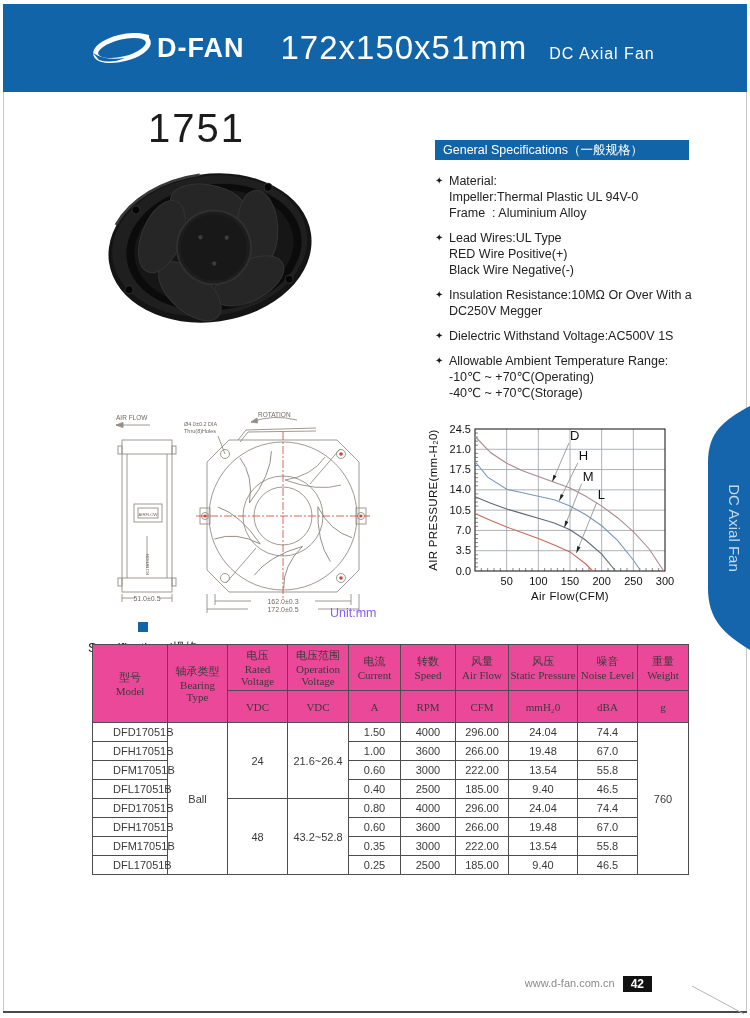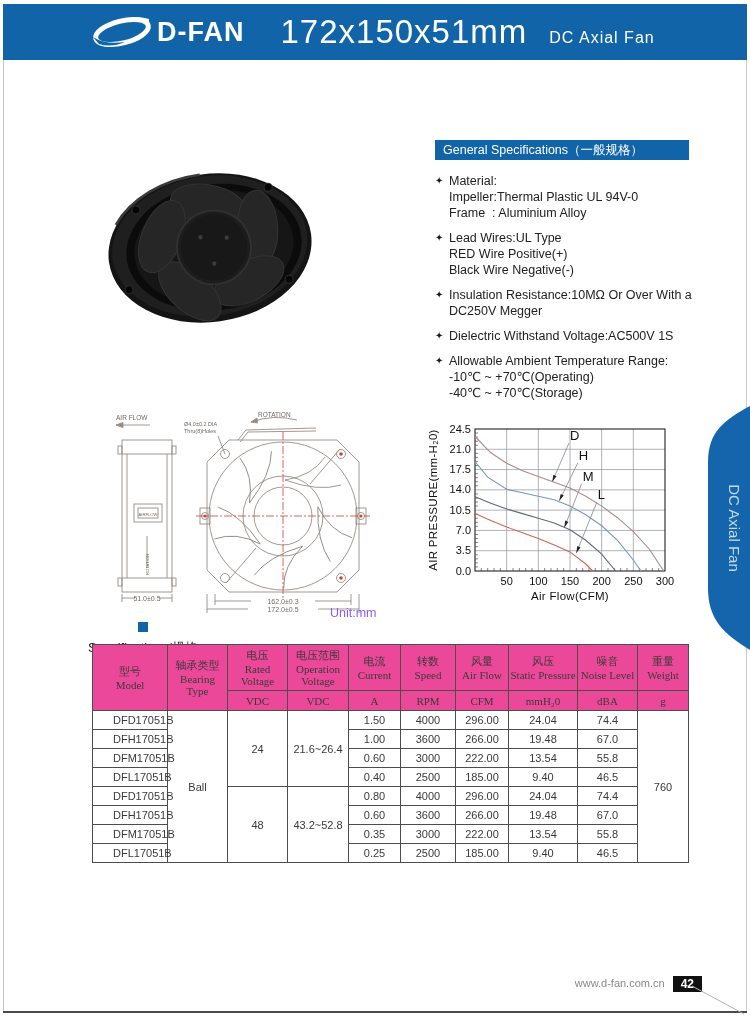--- a/index.html
+++ b/index.html
@@ -3,21 +3,21 @@
 <meta charset="utf-8">
 <style>
   * { margin:0; padding:0; box-sizing:border-box; }
   body { background:#e8e8e8; font-family:"Liberation Sans","DejaVu Sans",sans-serif; }
   .page { position:relative; width:750px; height:1018px; background:#fff; overflow:hidden; margin:0 auto; }
   .edge-left  { position:absolute; left:3px;  top:4px; bottom:6px; width:1px; background:#c9c9c9; }
   .edge-right { position:absolute; right:3px; top:4px; bottom:6px; width:1px; background:#c9c9c9; }
   .edge-bottom{ position:absolute; left:3px; right:3px; top:1011px; height:2px; background:#4a4a4a; }
 
   
-  .banner { position:absolute; left:3px; top:4px; width:744px; height:56px; background:#1164a8; display:flex; align-items:center; }
+  .banner { position:absolute; left:3px; top:4px; width:744px; height:88px; background:#1164a8; display:flex; align-items:center; }
   .logo { display:flex; align-items:center; margin-left:88px; }
   .logo-mark { width:62px; height:34px; margin-right:4px; }
   .logo-text { color:#fff; font-size:27px; font-weight:bold; letter-spacing:1px; }
   .banner-title { color:#fff; font-size:33px; font-weight:400; letter-spacing:1px; margin-left:36px; }
   .banner-sub { color:#fff; font-size:16px; margin-left:22px; padding-top:12px; letter-spacing:1px; }
 
   .model-number { position:absolute; left:148px; top:106px; font-size:40px; color:#1c1c1c; letter-spacing:2px; font-weight:400; }
 
   .fan-photo { position:absolute; left:98px; top:160px; }
 
@@ -43,25 +43,25 @@
   .curve-lab { font-size:13px; fill:#111; }
 
   
   .side-tab { position:absolute; right:0; top:406px; width:52px; height:244px; }
 
   
   .spec-table { position:absolute; left:92px; top:644px; border-collapse:collapse; table-layout:fixed; width:596px; font-size:11px; color:#3a3a3a; }
   .spec-table th, .spec-table td { border:1px solid #4d4d4d; text-align:center; font-weight:normal; }
   .spec-table thead th { background:#ec4899;font-family:Liberation Serif, serif; }
   .spec-table thead .hrow1 th { height:46px; }
-  .spec-table thead .hrow2 th { height:20px; }
+  .spec-table thead .hrow2 th { height:32px; }
   .spec-table tbody td { height:19px; background:#fff; }
   .spec-table td.model-cell { text-align:right; padding-left:20px;border-radius:9px; }
 
-  .footer { position:absolute; top:976px; left:0; width:702px; text-align:right; font-size:11px; color:#8a8a8a; }
+  .footer { position:absolute; top:976px; left:0; width:652px; text-align:right; font-size:11px; color:#8a8a8a; }
   .page-badge { display:inline-block; background:#111; color:#fff; font-size:12px; font-weight:bold; padding:1px 8px; margin-left:8px; vertical-align:middle; }
   .corner-line { position:absolute; right:6px; top:982px; }
 </style>
 </head>
 <body>
 
 <div class="page">
   <div class="edge-left"></div>
   <div class="edge-right"></div>
   <div class="edge-bottom"></div>
@@ -72,20 +72,21 @@
         <ellipse cx="31" cy="17" rx="27" ry="11" fill="none" stroke="#fff" stroke-width="5" transform="rotate(-14 31 17)"></ellipse>
         <path d="M2,22 Q14,30 34,27 Q20,33 8,29 Z" fill="#1164a8"></path>
         <path d="M58,8 Q48,3 30,5 Q46,0 58,4 Z" fill="#fff"></path>
       </svg>
       <span class="logo-text">D-FAN</span>
     </div>
     <span class="banner-title">172x150x51mm</span>
     <span class="banner-sub">DC Axial Fan</span>
   </div>
 
+  <div class="model-number">1751</div>
 
   <svg class="fan-photo" width="225" height="172" viewBox="0 0 225 172">
     <g transform="rotate(-8 112 88)">
       <ellipse cx="112" cy="88" rx="102" ry="74" fill="#141414"></ellipse>
       <ellipse cx="112" cy="86" rx="98" ry="70" fill="#1f1f1f"></ellipse>
       <ellipse cx="116" cy="88" rx="88" ry="63" fill="#0b0b0b"></ellipse>
       <ellipse cx="116" cy="88" rx="80" ry="57" fill="#161616"></ellipse>
       <g fill="#262626" stroke="#343434" stroke-width="1">
         <ellipse cx="116" cy="45" rx="38" ry="20" transform="rotate(18 116 45)"></ellipse>
         <ellipse cx="162" cy="75" rx="38" ry="20" transform="rotate(95 162 75)"></ellipse>

